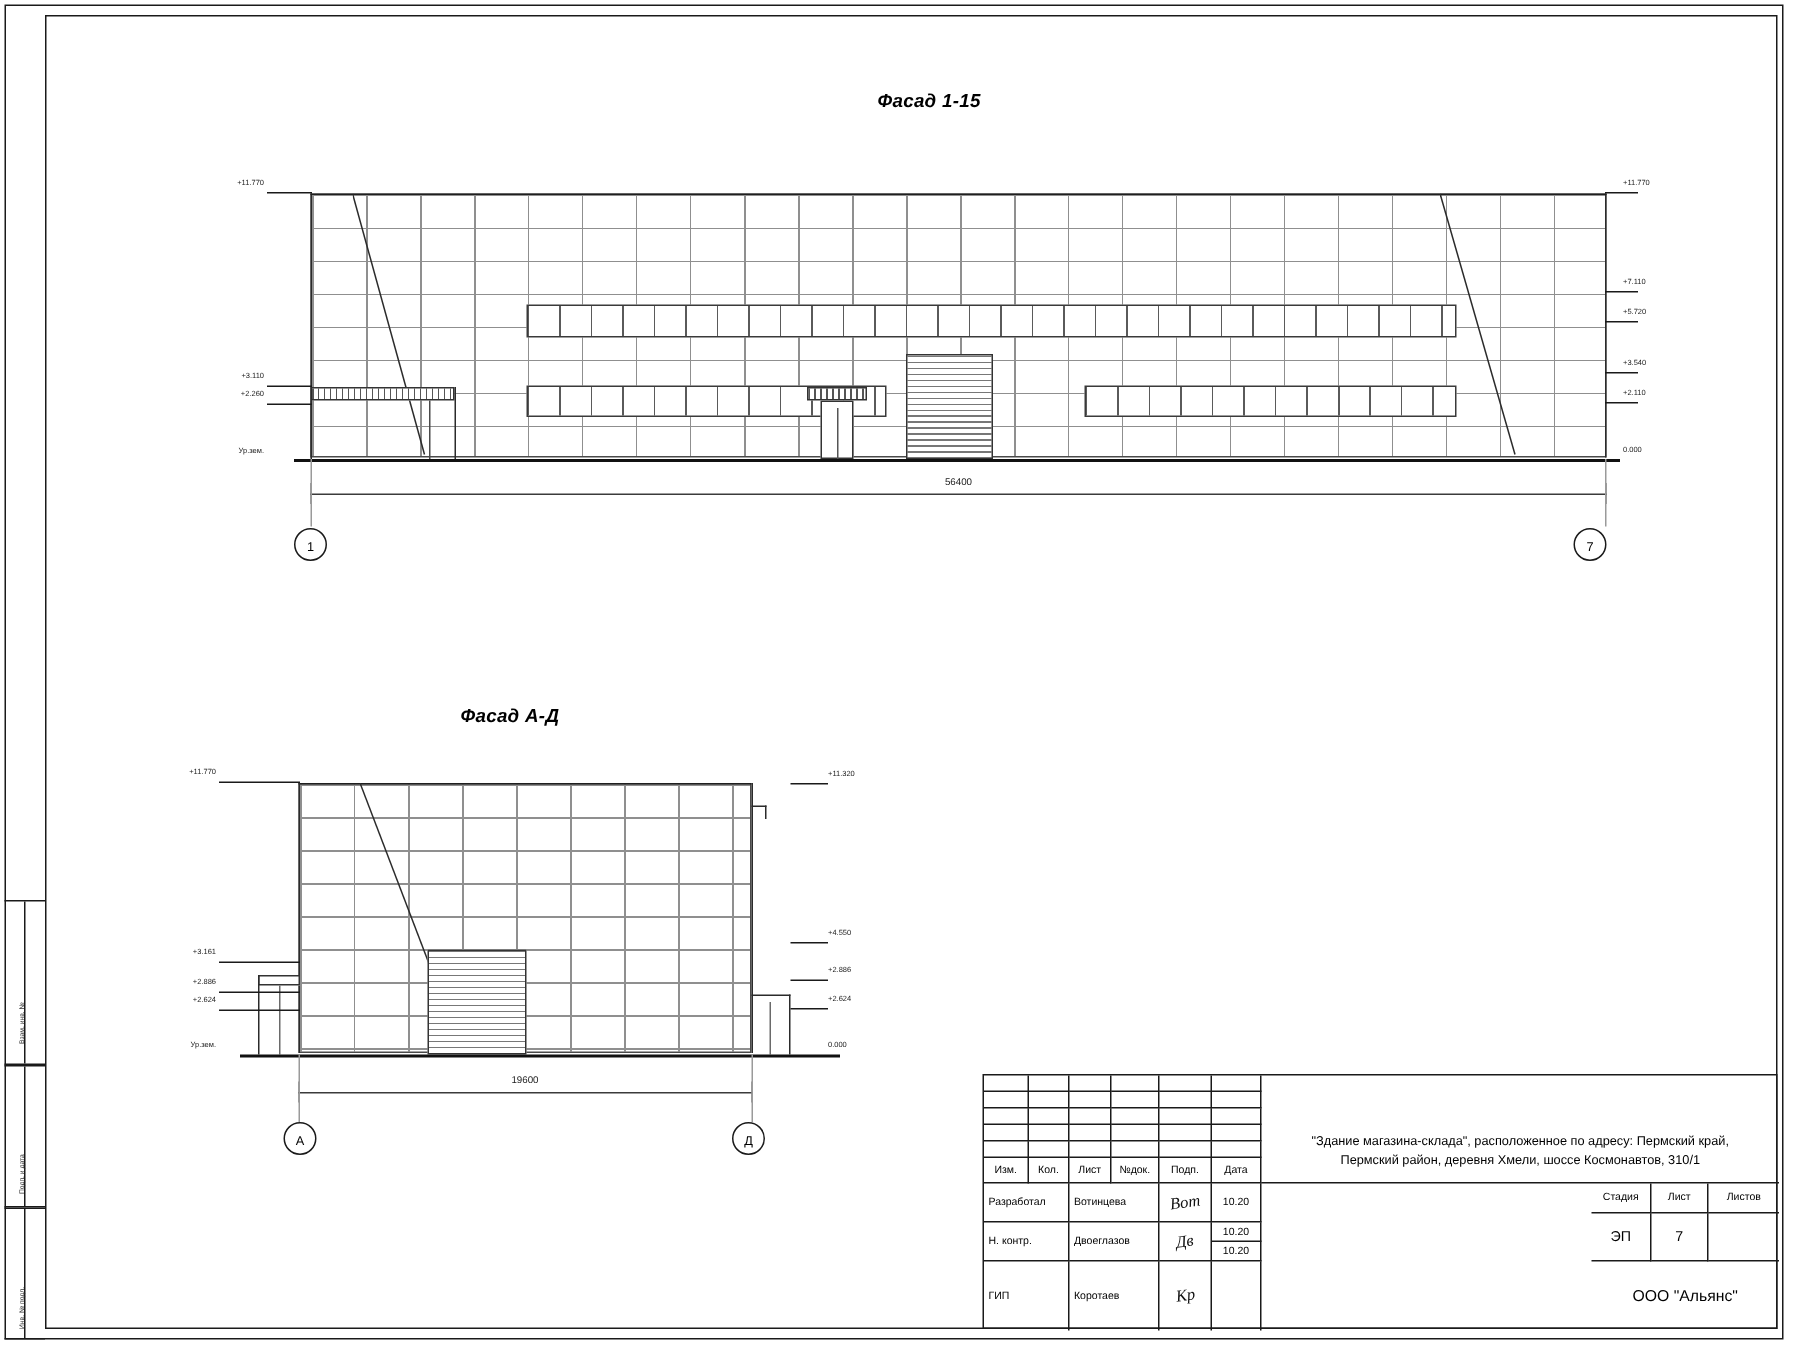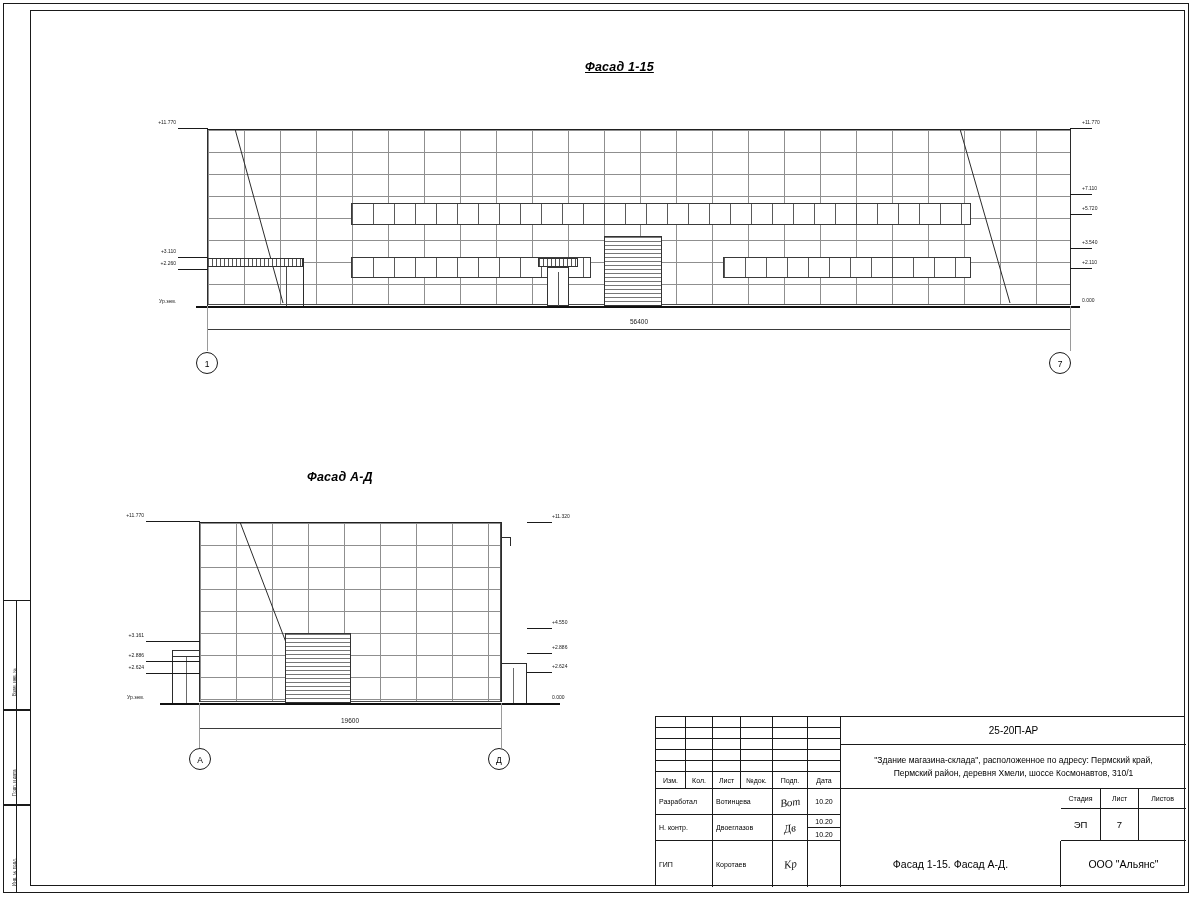--- a/index.html
+++ b/index.html
@@ -59,21 +59,21 @@
 
   
   .facade-title {
     position: absolute;
     font-style: italic;
     font-weight: bold;
     font-size: 12.5px;
     letter-spacing: .2px;
     white-space: nowrap;
   }
-  .facade-title.underline { text-decoration: underline; }
+  .facade-title.underline { }
 
   
   .ln {
     position: absolute;
     background: #2b2b2b;
   }
   .hl { height: 1px; }
   .vl { width: 1px; }
   .thin { background: #6e6e6e; }
   .vthin { background: #9a9a9a; }
@@ -426,33 +426,31 @@
     <div class="tb-cell sm" style="left:152px; top:98px; width:33px; height:13px;">10.20</div>
     <div class="tb-cell sm" style="left:152px; top:111px; width:33px; height:13px;">10.20</div>
 
     <div class="tb-cell sm left nb-b" style="left:0; top:124px; width:57px; height:46px;">ГИП</div>
     <div class="tb-cell sm left nb-b" style="left:57px; top:124px; width:60px; height:46px;">Коротаев</div>
     <div class="tb-cell nb-b" style="left:117px; top:124px; width:35px; height:46px;">
         <span class="signature">Кр</span>
       </div>
     <div class="tb-cell nb-b" style="left:152px; top:124px; width:33px; height:46px;"></div>
 
-    <div class="tb-cell" style="left:185px; top:0; width:345px; height:28px; font-size:10px; border-right:none;">25-20П-АР</div>
 
     <div class="tb-cell nb-r" style="left:185px; top:28px; width:345px; height:44px; flex-direction:column; justify-content:center; font-size:8.5px; line-height:13px;">
       <div>"Здание магазина-склада", расположенное по адресу: Пермский край,</div>
       <div>Пермский район, деревня Хмели, шоссе Космонавтов, 310/1</div>
     </div>
 
 
     <div class="tb-cell sm" style="left:405px; top:72px; width:40px; height:20px;">Стадия</div>
     <div class="tb-cell sm" style="left:445px; top:72px; width:38px; height:20px;">Лист</div>
     <div class="tb-cell sm nb-r" style="left:483px; top:72px; width:47px; height:20px;">Листов</div>
 
     <div class="tb-cell" style="left:405px; top:92px; width:40px; height:32px; font-size:9.5px;">ЭП</div>
     <div class="tb-cell" style="left:445px; top:92px; width:38px; height:32px; font-size:9.5px;">7</div>
     <div class="tb-cell nb-r" style="left:483px; top:92px; width:47px; height:32px; font-size:9.5px;"></div>
 
-    <div class="tb-cell big nb-b" style="left:185px; top:124px; width:220px; height:46px;">Фасад 1-15. Фасад А-Д.</div>
     <div class="tb-cell big nb-b nb-r" style="left:405px; top:124px; width:125px; height:46px;">ООО "Альянс"</div>
   </div>
 
 </div>
 
 </body></html>

